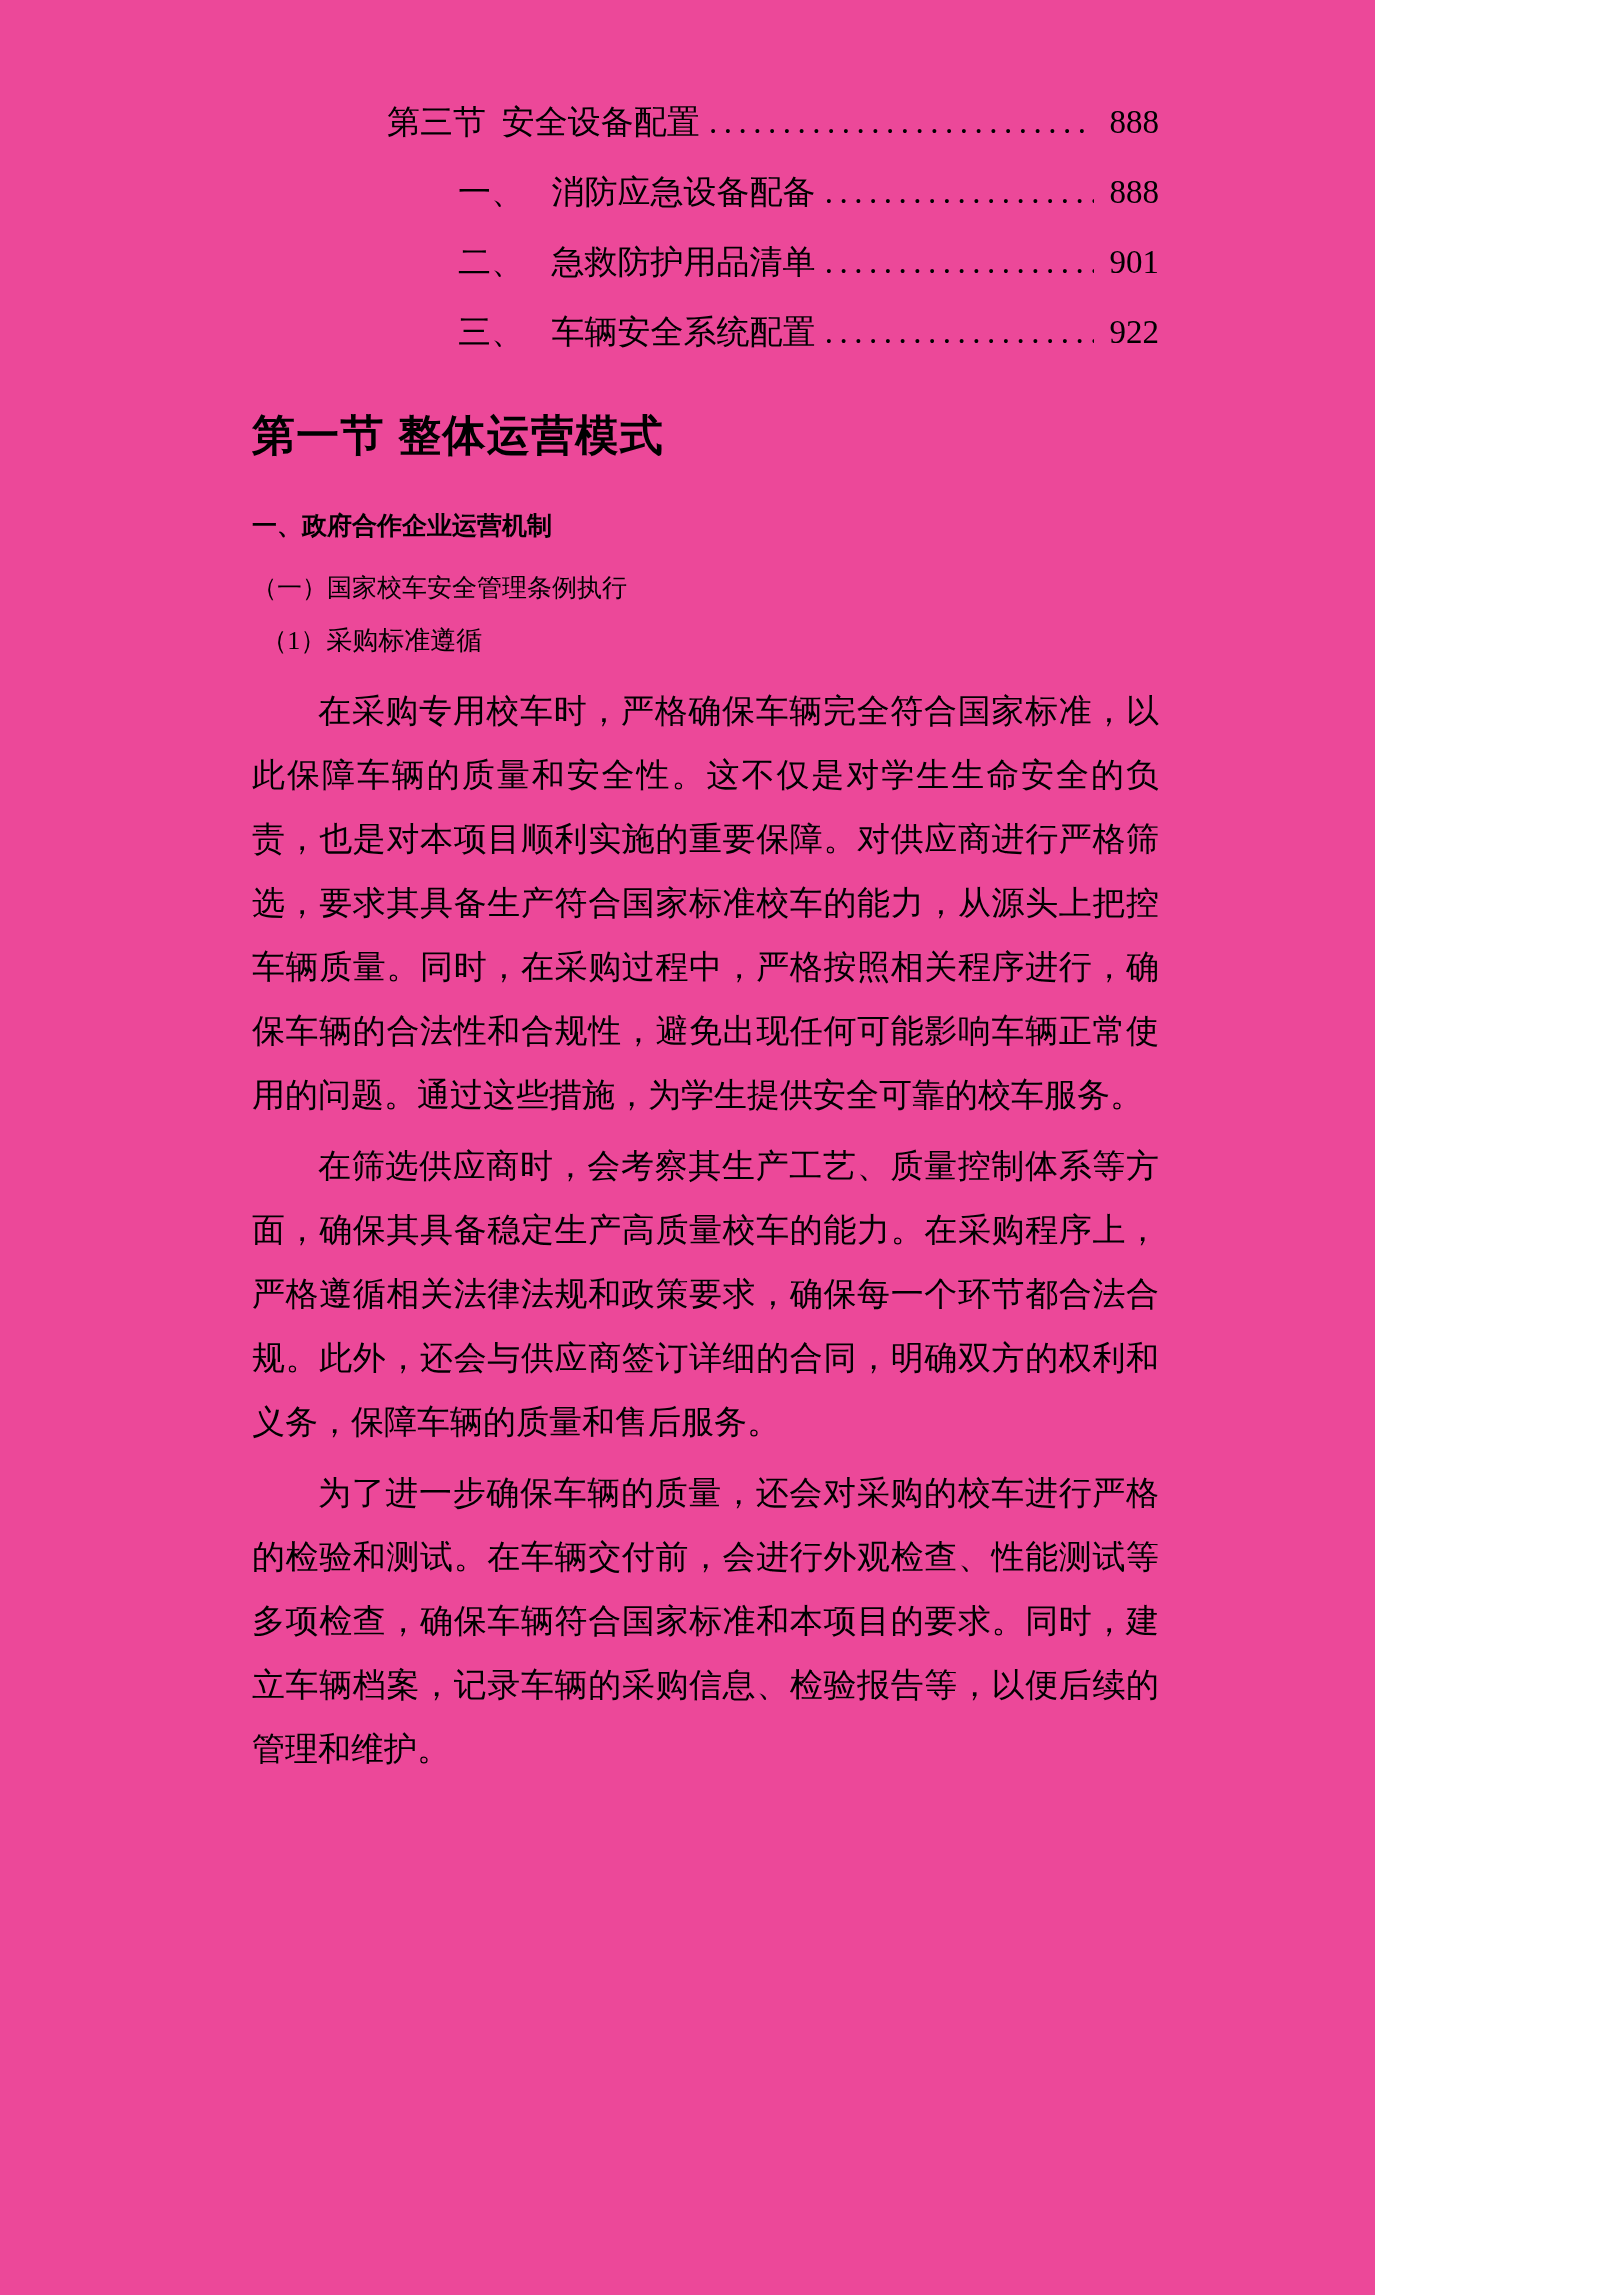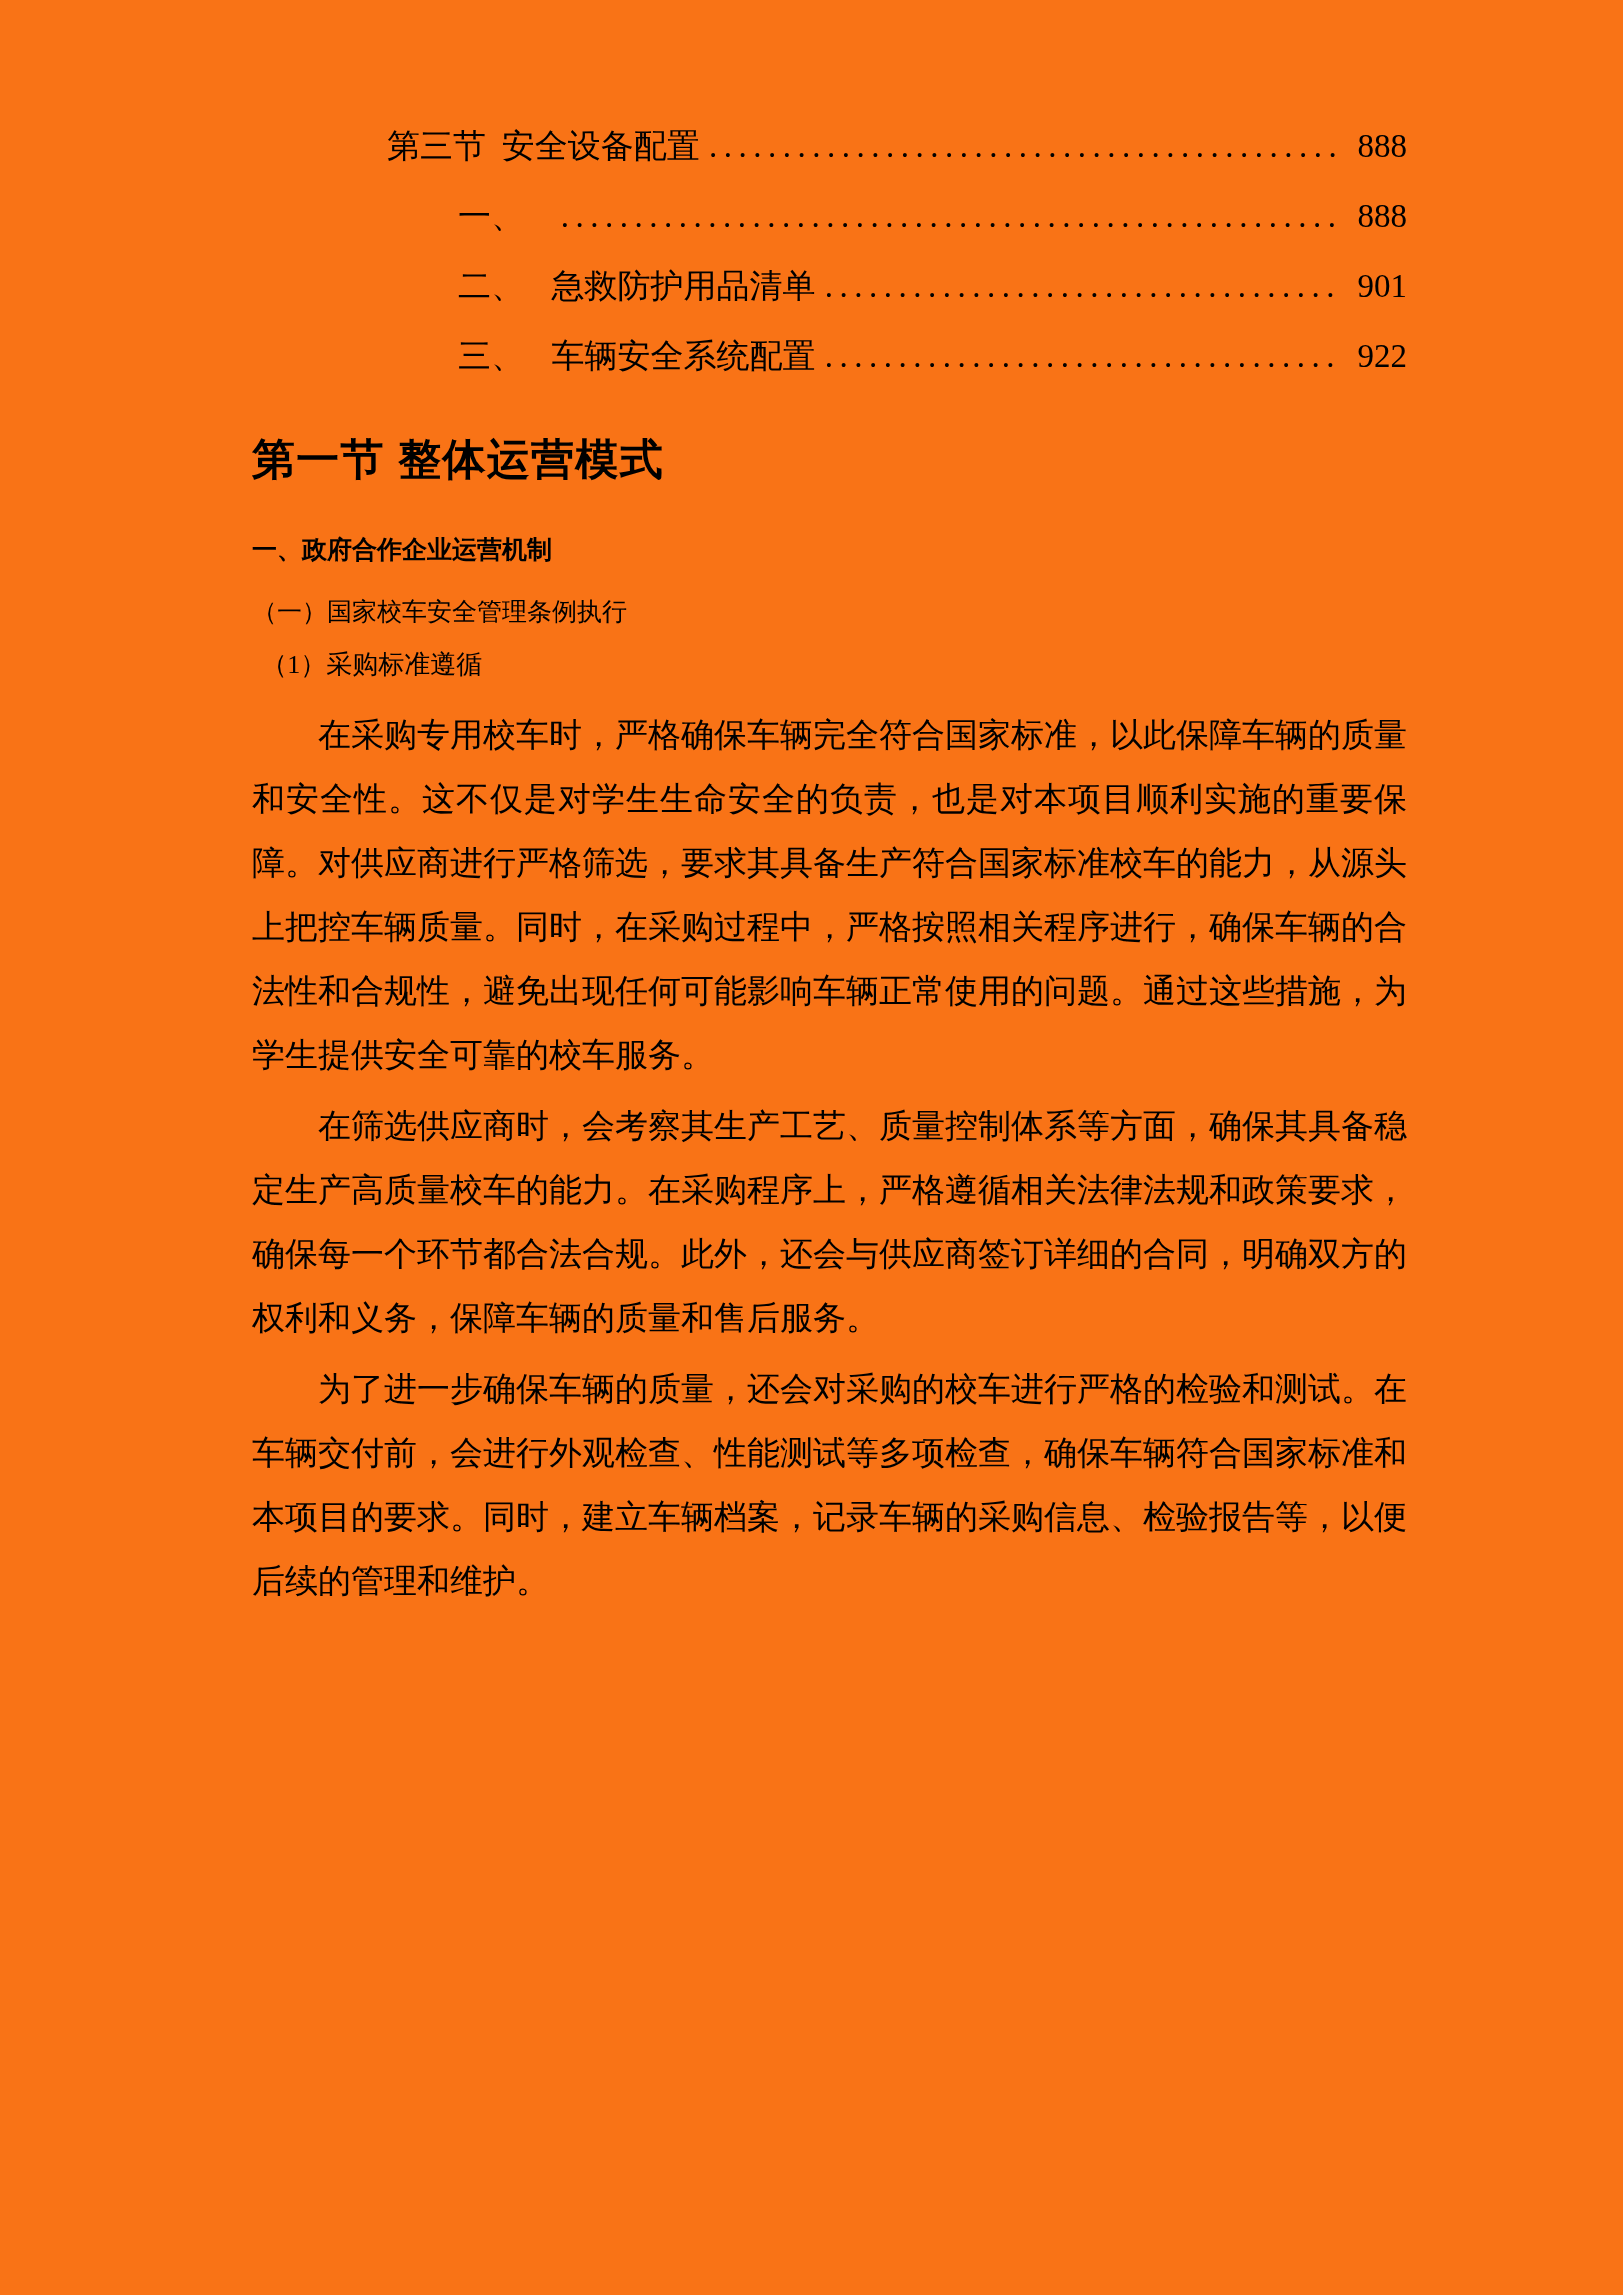--- a/index.html
+++ b/index.html
@@ -2,25 +2,25 @@
 <html style="font-size:10.5px"><head>
 <meta charset="utf-8">
 <style>
   html, body {
     margin: 0;
     padding: 0;
     background: #ffffff;
   }
   .page {
     position: relative;
-    width: 1623px;
+    width: 1375px;
     height: 2295px;
     box-sizing: border-box;
-    background: #f97316;
-    padding: 112px 216px 0 252px;
+    background: #ec4899;
+    padding: 88px 216px 0 252px;
     font-family: "Liberation Serif", serif;
     font-size: 33px;
     color: #000000;
     overflow: hidden;
   }
 
   
   .toc-block { margin: 0 0 0 0; }
   .toc-row {
     display: flex;
@@ -118,20 +118,21 @@
 
     <div class="toc-row lvl1">
       <span class="toc-prefix">第三节</span>
       <span class="toc-title">安全设备配置</span>
       <span class="toc-dots"></span>
       <span class="toc-page">888</span>
     </div>
 
     <div class="toc-row lvl2">
       <span class="toc-prefix">一、</span>
+      <span class="toc-title">消防应急设备配备</span>
       <span class="toc-dots"></span>
       <span class="toc-page">888</span>
     </div>
 
     <div class="toc-row lvl2">
       <span class="toc-prefix">二、</span>
       <span class="toc-title">急救防护用品清单</span>
       <span class="toc-dots"></span>
       <span class="toc-page">901</span>
     </div>

